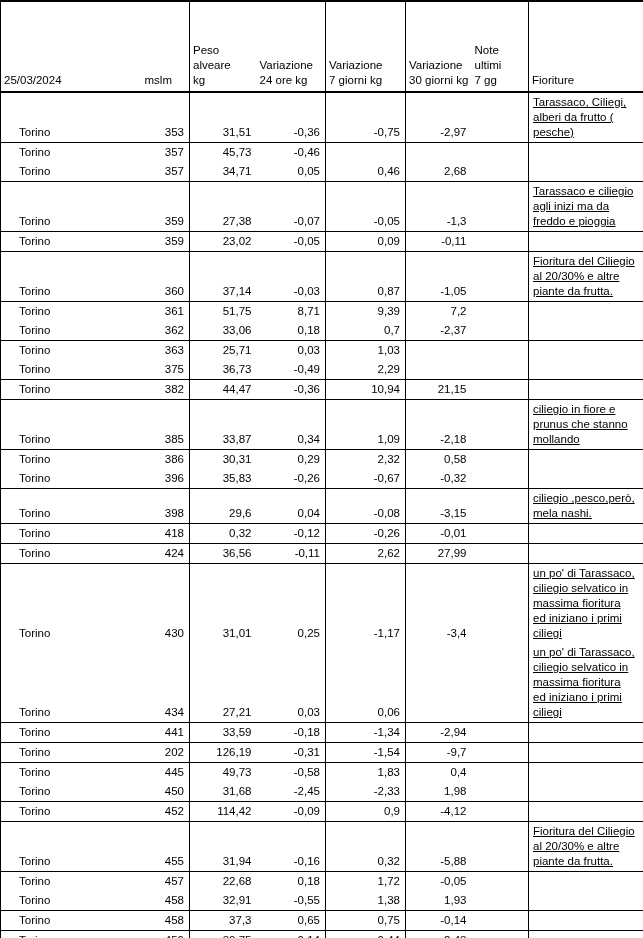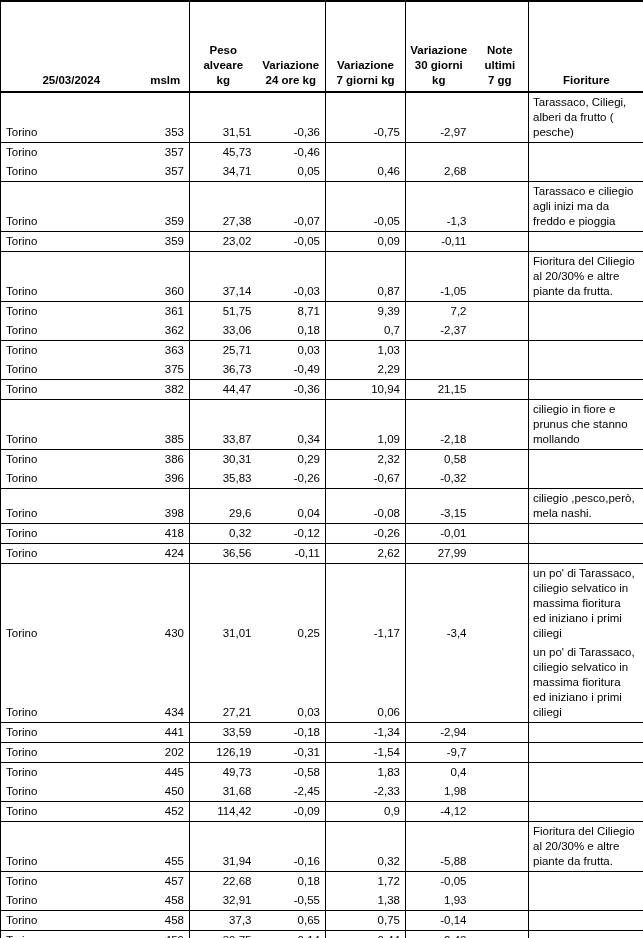--- a/index.html
+++ b/index.html
@@ -24,37 +24,38 @@
     font-size: 11.5px;
     line-height: 15px;
     vertical-align: bottom;
     padding: 2px 3px;
     overflow: hidden;
     white-space: pre-line;
     font-weight: normal;
   }
   thead th {
     height: 84px;
-    font-weight: bold;
-    text-align: center;
+    font-weight: normal;
+    text-align: left;
     vertical-align: bottom;
     border-bottom: 2px solid #000;
     padding-bottom: 3px;
   }
   tbody.group {
     border-top: 1px solid #000;
   }
   .br { border-right: 1px solid #000; }
-  .loc { text-align: left; padding-left: 5px; }
+  .loc { text-align: left; padding-left: 18px; }
   .num { text-align: right; padding-right: 5px; }
   .fio {
     text-align: left;
     padding-left: 4px;
     padding-right: 8px;
     line-height: 15px;
+    text-decoration: underline;
   }
 </style>
 </head>
 <body>
 
 <table>
   <colgroup>
     <col style="width:141px">
     <col style="width:48px">
     <col style="width:67px">

